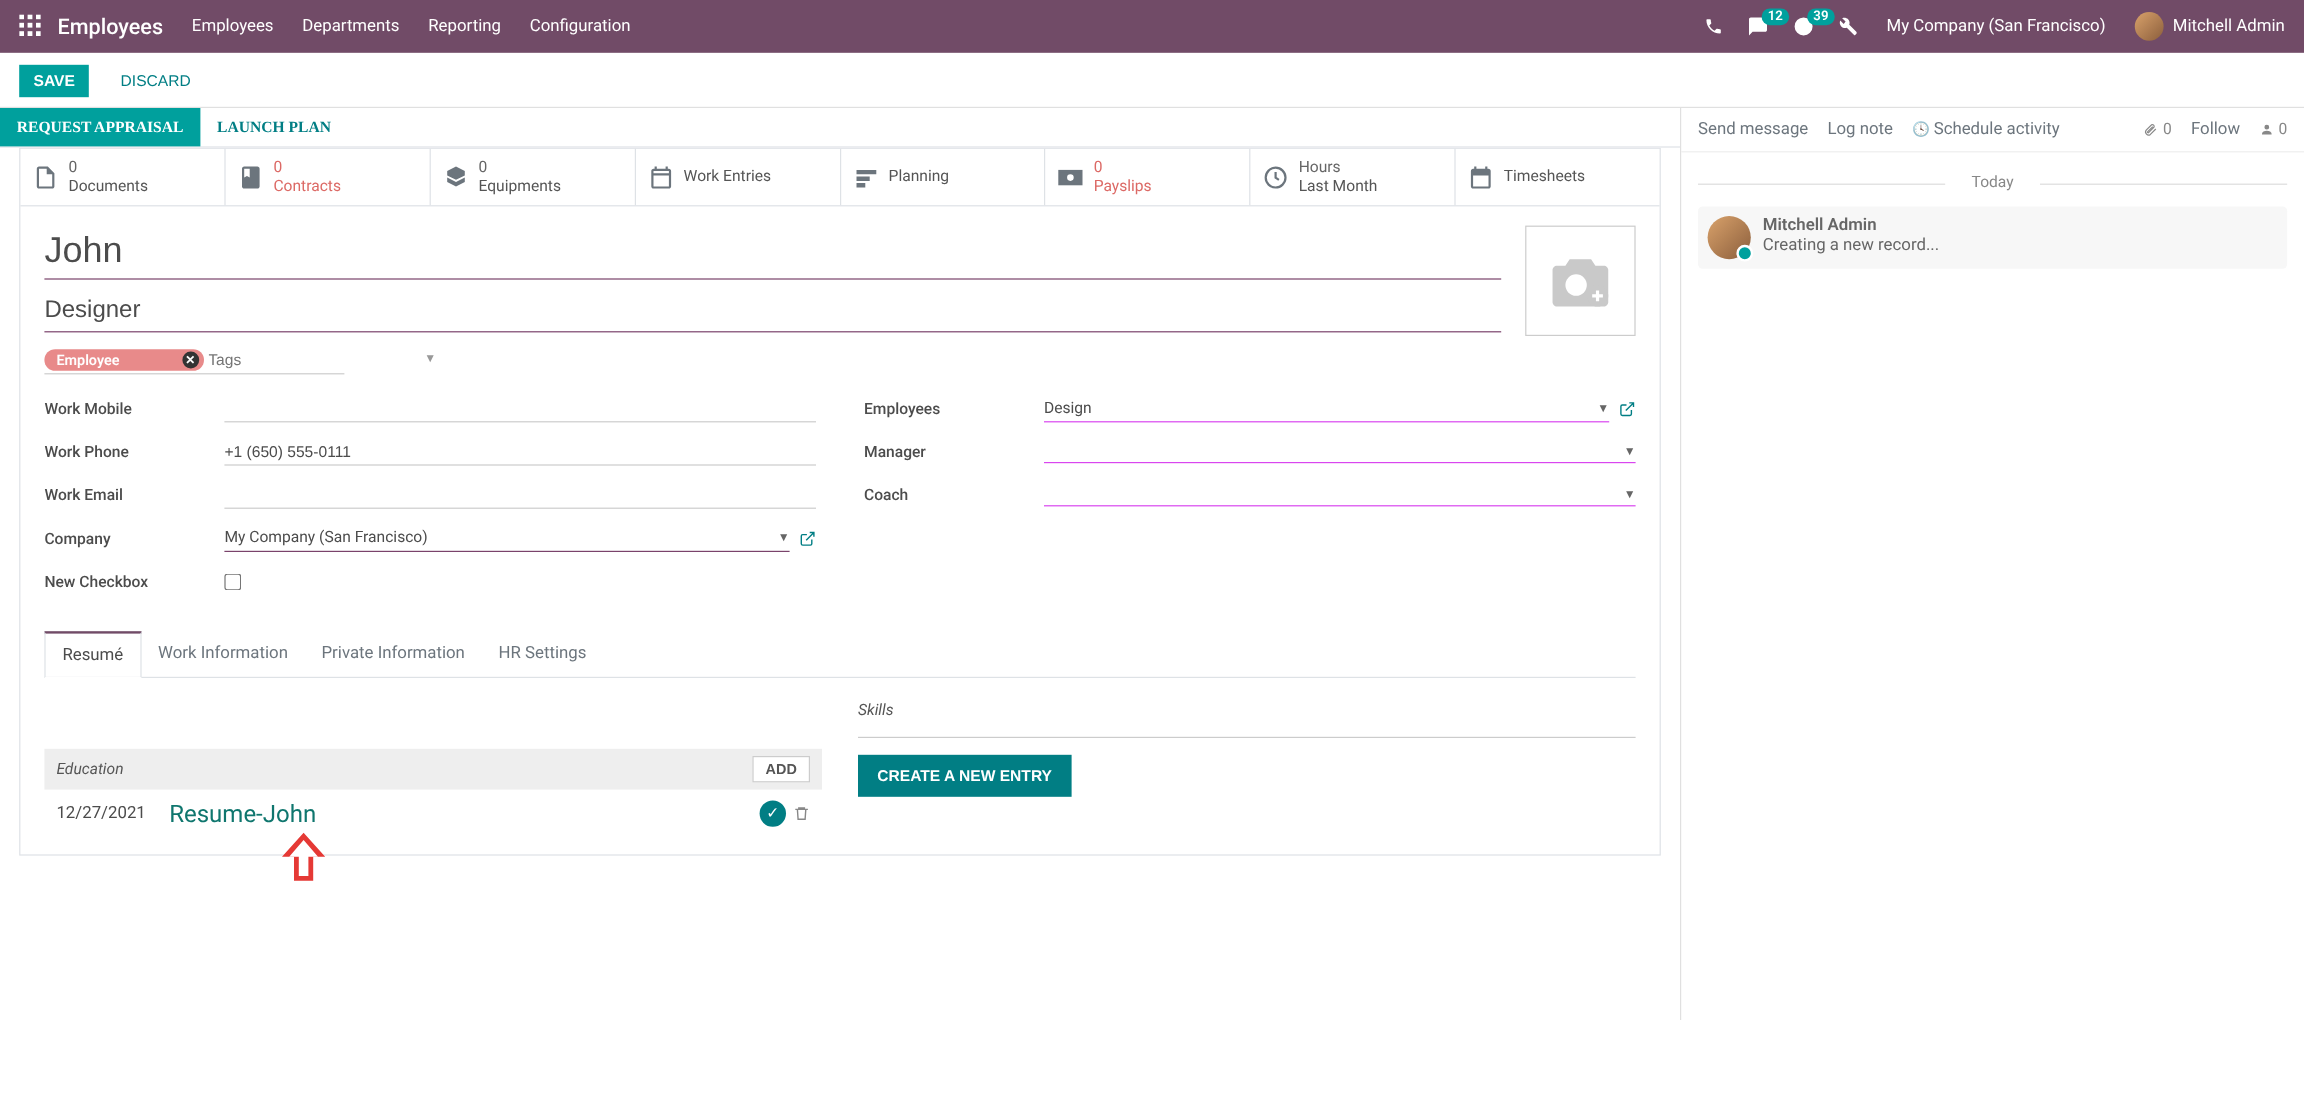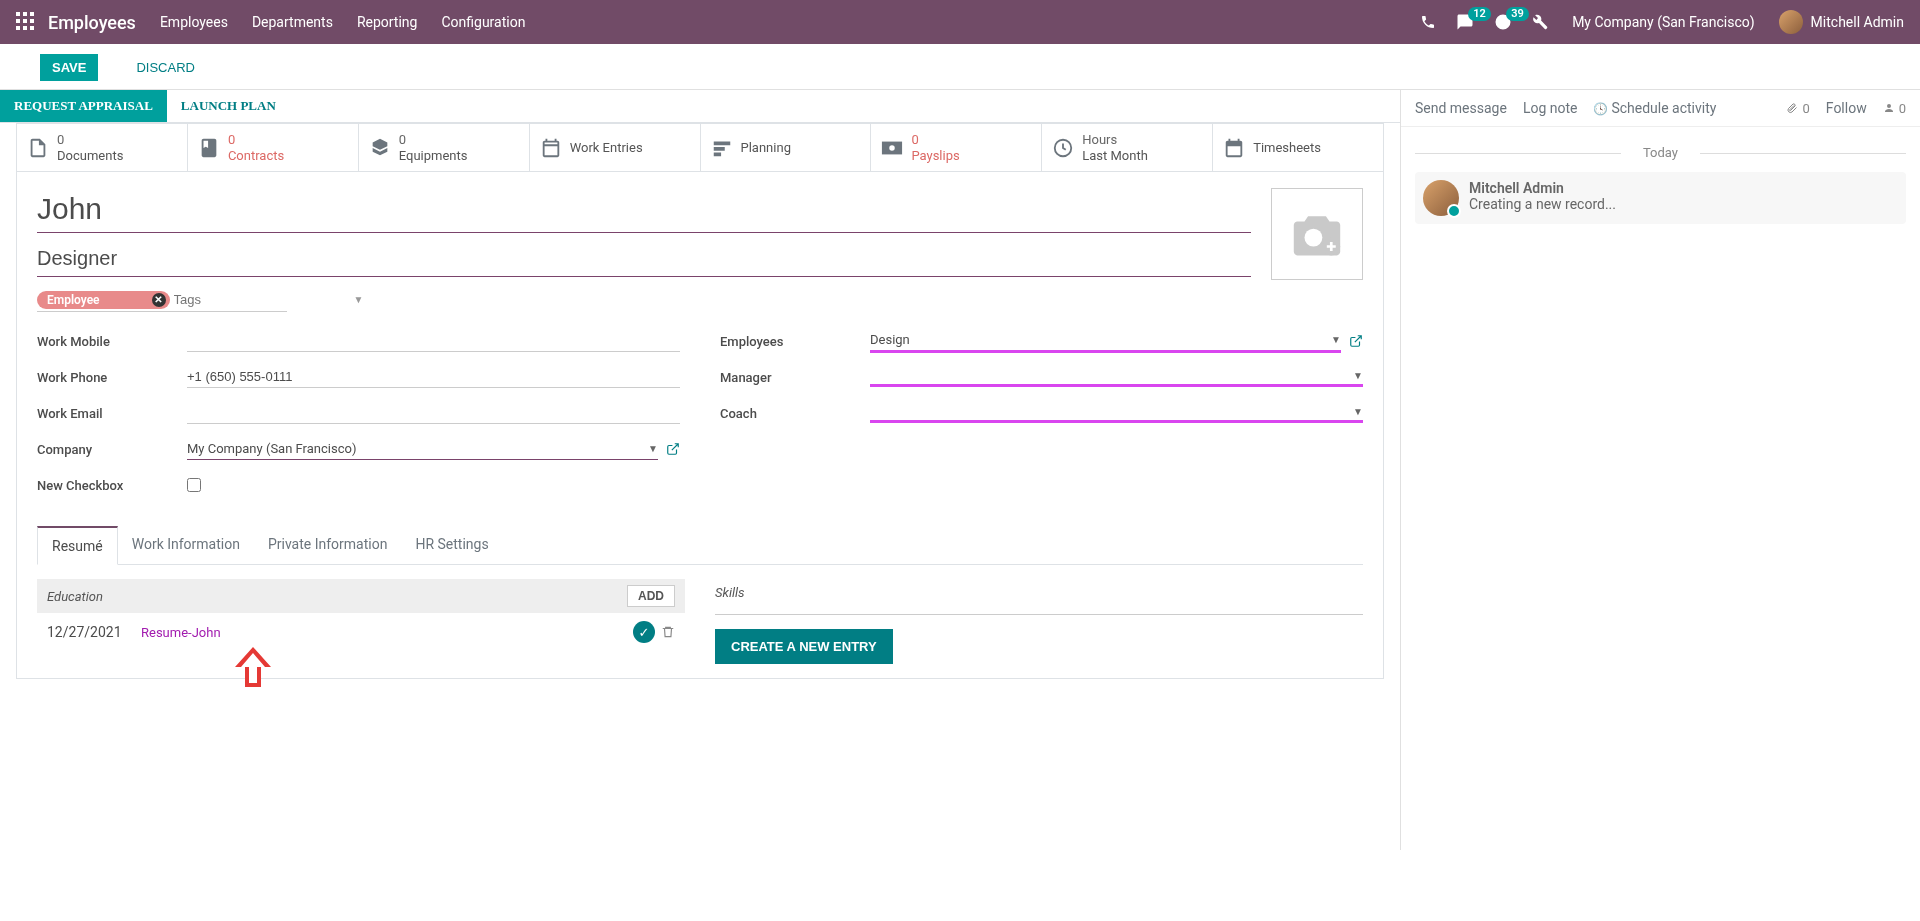--- a/index.html
+++ b/index.html
@@ -16,21 +16,21 @@
 .navbar .company { margin: 0 14px; font-size: 14px; cursor: pointer; }
 .navbar .user { display: flex; align-items: center; margin-left: 10px; cursor: pointer; }
 .navbar .avatar { width: 24px; height: 24px; border-radius: 50%; background: linear-gradient(135deg, #d9a26b, #8b5e3c); margin-right: 8px; }
 
 
 .control-panel { padding: 10px 16px 8px; }
 .breadcrumb { font-size: 20px; color: #66598f; margin-bottom: 10px; }
 .breadcrumb .bc-root { color: #017E84; cursor: pointer; }
 .breadcrumb .bc-sep { color: #888; margin: 0 4px; }
 .breadcrumb .bc-leaf { color: #666; }
-.cp-buttons { display: flex; align-items: center; gap: 26px; margin-left: 24px; }
+.cp-buttons { display: flex; align-items: center; gap: 14px; }
 .btn { border: none; padding: 6px 12px; font-size: 13px; cursor: pointer; font-weight: 600; }
 .btn-primary { background: #00A09D; color: #fff; }
 .btn-link { background: transparent; color: #017E84; font-weight: 500; }
 
 
 .content-wrap { display: flex; border-top: 1px solid #e0e0e0; }
 .form-area { flex: 1; padding: 0 0 20px 0; }
 .chatter { width: 520px; border-left: 1px solid #e0e0e0; min-height: 760px; }
 
 
@@ -66,39 +66,39 @@
 .tags-input { border: none; outline: none; font-size: 13px; color: #999; padding: 2px 4px; }
 .tags-wrap { border-bottom: 1px solid #ccc; display: inline-flex; align-items:center; width: 250px; padding-bottom:2px; }
 .tags-caret { color:#999; font-size:10px; margin-left:auto; }
 
 
 .field-grid { display: flex; padding: 16px 20px 10px; gap: 40px; }
 .field-col { flex: 1; }
 .field-row { display: flex; align-items: center; margin-bottom: 10px; min-height: 26px; }
 .field-label { width: 150px; font-size: 13px; color: #4c4c4c; font-weight: 500; }
 .field-input { flex: 1; border: none; border-bottom: 1px solid #ccc; padding: 3px 0; font-size: 13px; outline: none; color: #4c4c4c; }
-.field-select { flex: 1; border: none; border-bottom: 3px solid #d946ef; padding: 3px 0; font-size: 13px; outline:none; display:flex; align-items:center; }
+.field-select { flex: 1; border: none; border-bottom: 1px solid #d946ef; padding: 3px 0; font-size: 13px; outline:none; display:flex; align-items:center; }
 .field-select .sel-caret { margin-left:auto; color:#666; font-size:10px; }
 .ext-link { color: #017E84; margin-left: 8px; cursor: pointer; }
 .checkbox { width: 14px; height: 14px; }
 
 
 .notebook { margin: 8px 20px 0; }
 .nb-tabs { display: flex; border-bottom: 1px solid #dee2e6; }
 .nb-tab { padding: 10px 14px; font-size: 14px; cursor: pointer; color: #6c757d; }
 .nb-tab.active { border: 1px solid #dee2e6; border-bottom: 1px solid #fff; margin-bottom: -1px; color: #4c4c4c; border-top: 2px solid #714B67; }
 
 .nb-content { padding: 14px 0; display: flex; gap: 30px; }
-.resume-col { flex: 1; }
+.resume-col { flex: 1; margin-top: 45px; }
 .skills-col { flex: 1; }
 .section-hdr { background: #eee; padding: 6px 10px; font-style: italic; font-size: 13px; color: #555; display:flex; align-items:center; }
 .section-hdr .add-btn { margin-left:auto; background:#fff; border:1px solid #ccc; padding:3px 10px; font-size:12px; font-weight:600; color:#555; cursor:pointer; }
 .resume-entry { display:flex; align-items:center; padding: 8px 10px; gap: 4px; }
 .resume-date { width: 90px; font-size: 14px; color:#4c4c4c; }
-.resume-title { font-size: 13px; color:#a21caf; }
+.resume-title { font-size: 20px; color:#0f766e; }
 .resume-actions { margin-left:auto; display:flex; gap:6px; align-items:center;}
 .check-circle { width:22px; height:22px; border-radius:50%; background:#017E84; color:#fff; display:inline-flex; align-items:center; justify-content:center; font-size:13px;}
 .trash-i { color:#888; cursor:pointer; }
 
 .skills-title { font-style: italic; font-size: 13px; color:#555; padding: 6px 0 14px; border-bottom: 1px solid #ccc; }
 .btn-create { background:#017E84; color:#fff; font-weight:700; font-size:13px; padding:10px 16px; border:none; margin-top:14px; cursor:pointer; }
 
 
 .arrow-overlay { position: relative; height: 0; }
 .arrow-overlay svg { position: absolute; left: 188px; top: -10px; }

